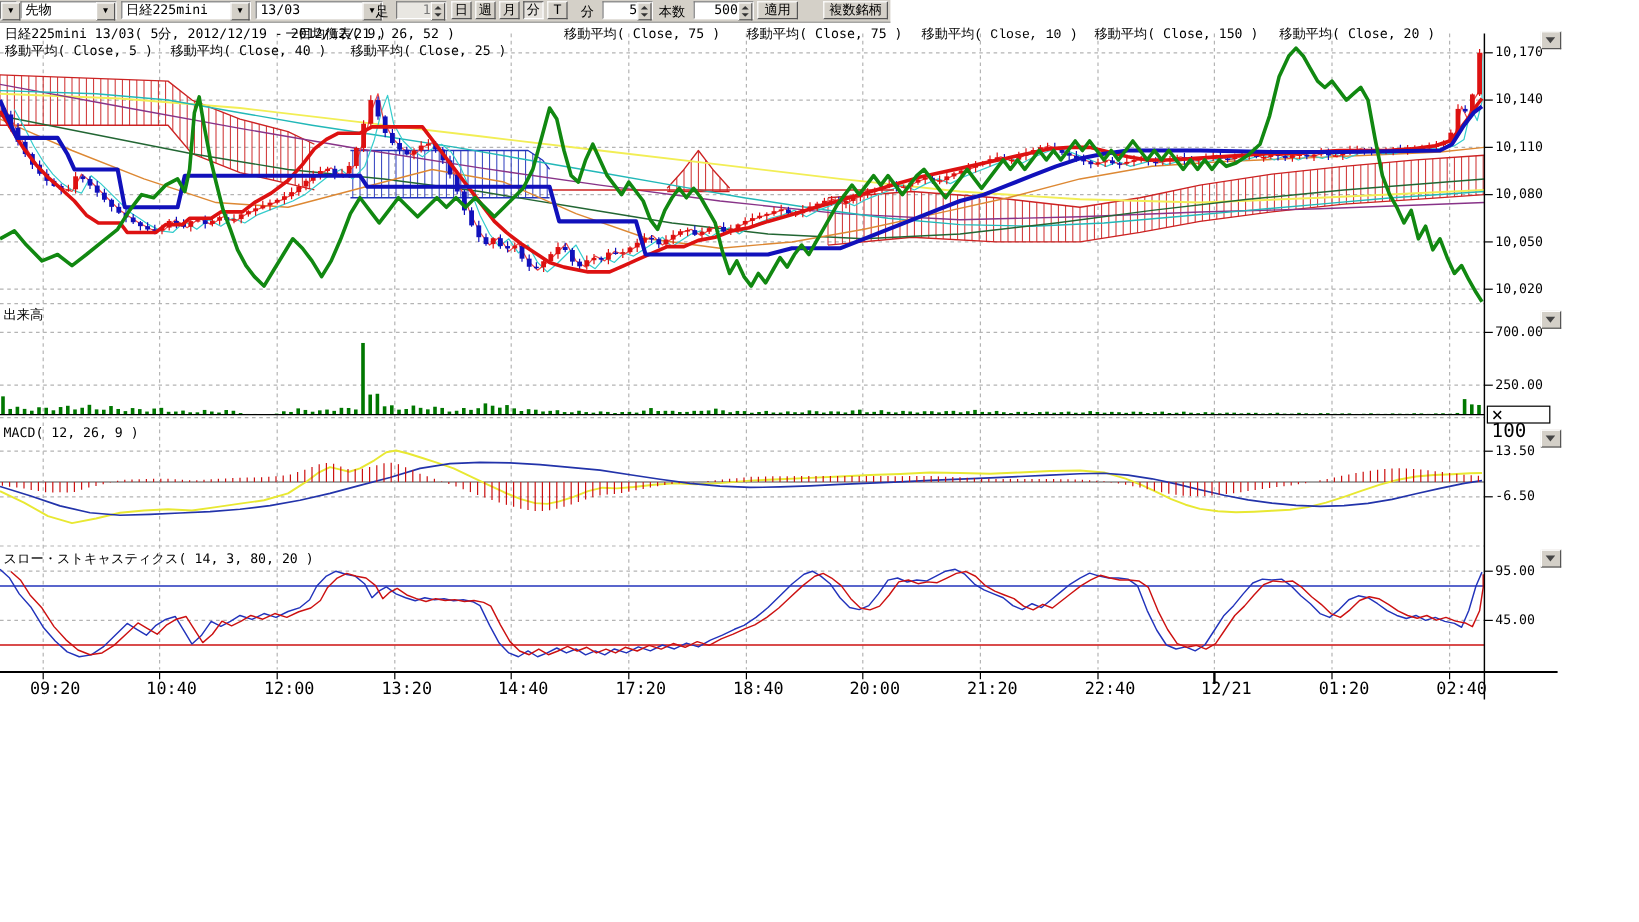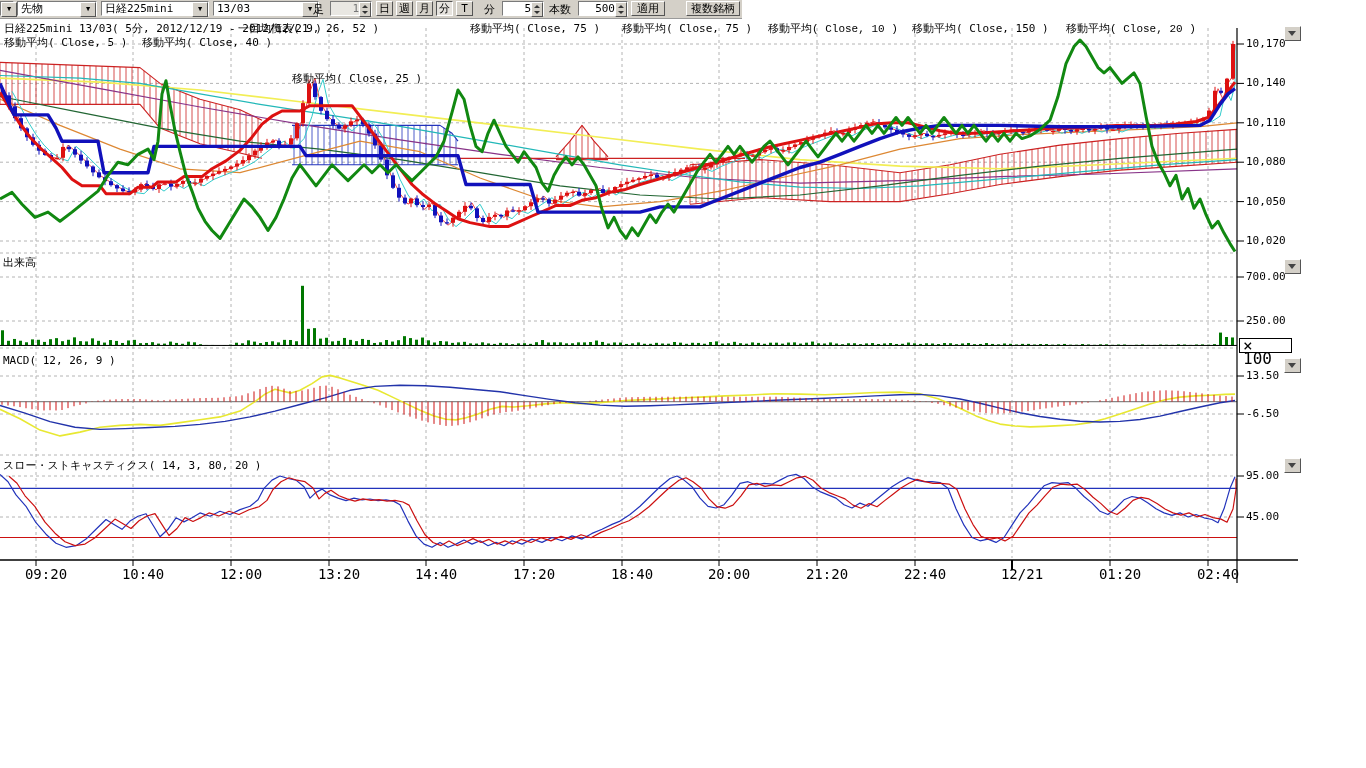--- a/index.html
+++ b/index.html
@@ -1168,24 +1168,24 @@
         <line x1="0" y1="560" x2="1298" y2="560" stroke="#000000" stroke-width="1.5"></line>
         <line x1="1237" y1="28" x2="1237" y2="583" stroke="#000000" stroke-width="1.2"></line>
       </svg>
 
     <span class="legend" style="top: 21px; left: 4px;">日経225mini 13/03( 5分, 2012/12/19 - 2012/12/21 )</span>
     <span class="legend" style="top: 21px; left: 238px; text-align: right;">一目均衡表( 9, 26, 52 )</span>
     <span class="legend" style="top: 21px; left: 470px;">移動平均( Close, 75 )</span>
     <span class="legend" style="top: 21px; left: 622px;">移動平均( Close, 75 )</span>
     <span class="legend" style="top: 21px; left: 768px; font-family: Liberation Mono, monospace;">移動平均( Close, 10 )</span>
     <span class="legend" style="top: 21px; left: 912px;">移動平均( Close, 150 )</span>
-    <span class="legend" style="top: 21px; left: 1066px; font-family: Liberation Mono, monospace;">移動平均( Close, 20 )</span>
+    <span class="legend" style="top: 21px; left: 1066px;">移動平均( Close, 20 )</span>
     <span class="legend" style="top: 35px; left: 4px;">移動平均( Close, 5 )</span>
     <span class="legend" style="top: 35px; left: 142px;">移動平均( Close, 40 )</span>
-    <span class="legend" style="top: 35px; left: 292px; margin-top: 36px;">移動平均( Close, 25 )</span>
+    <span class="legend" style="top: 35px; left: 292px;">移動平均( Close, 25 )</span>
 
     <span class="panlabel" style="left:3px;top:255px;">出来高</span>
     <span class="panlabel" style="left:3px;top:354px;">MACD( 12, 26, 9 )</span>
     <span class="panlabel" style="left:3px;top:458px;">スロー・ストキャスティクス( 14, 3, 80, 20 )</span>
 
     <div class="scrollbtn" style="left:1284px;top:26px;"></div>
     <div class="scrollbtn" style="left:1284px;top:259px;"></div>
     <div class="scrollbtn" style="left:1284px;top:358px;"></div>
     <div class="scrollbtn" style="left:1284px;top:458px;"></div>
 

